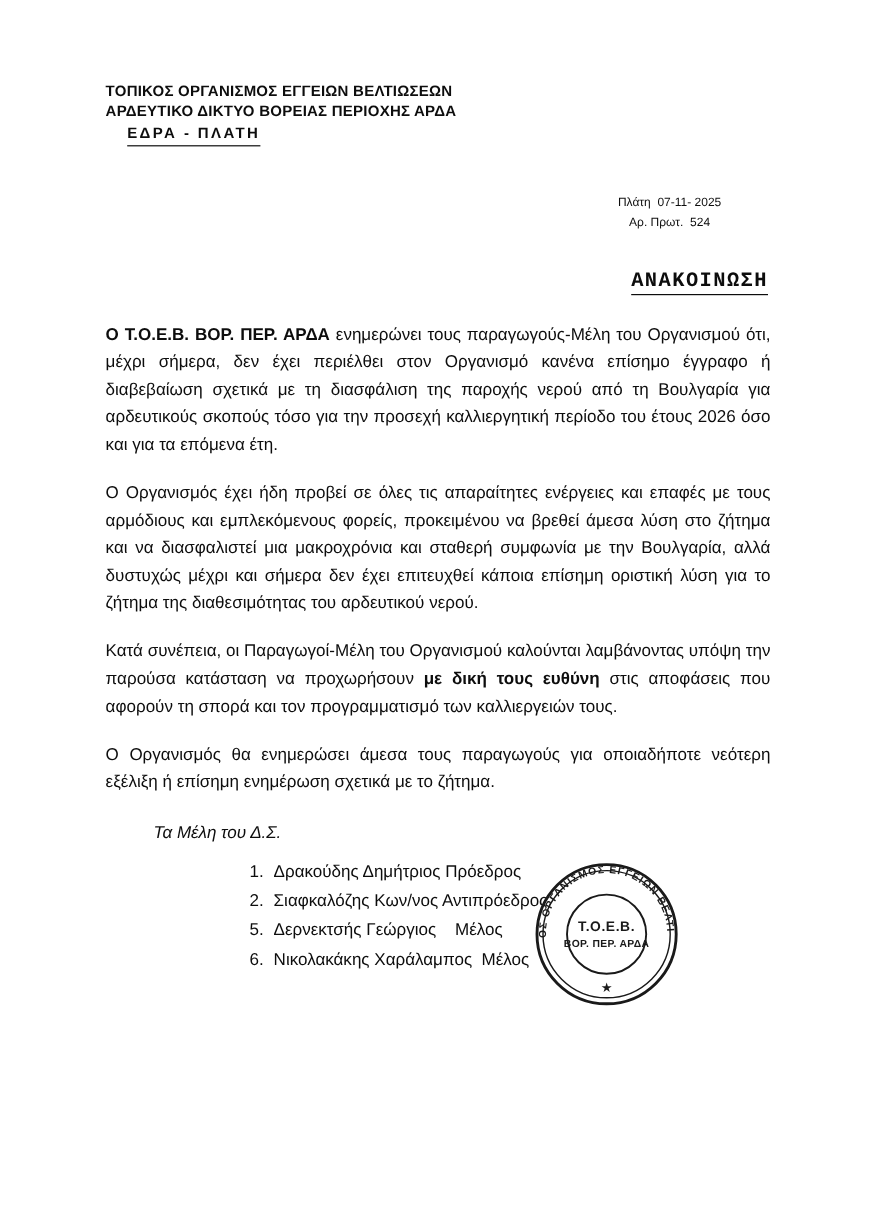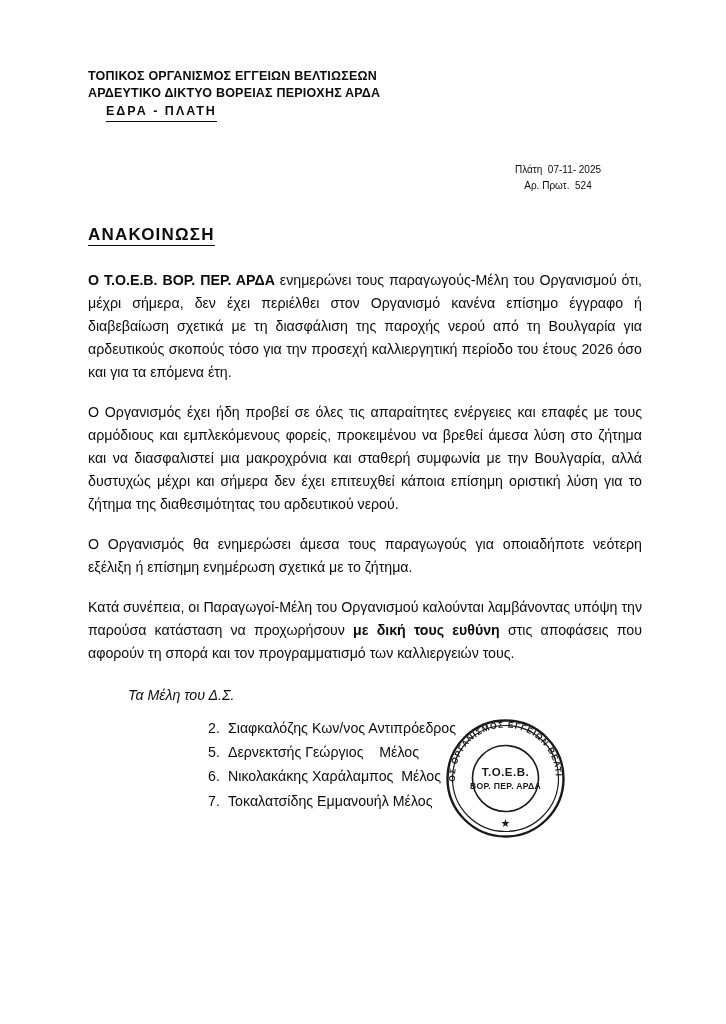--- a/index.html
+++ b/index.html
@@ -55,25 +55,26 @@
     padding-left: 392px;
   }
   .datebox .d1,
   .datebox .d2 {
     white-space: pre;
   }
 
   
   .doc-title {
     margin-top: 30px;
-    text-align: left;
+    text-align: right;
     font-size: 17px;
     font-weight: bold;
     letter-spacing: 1.2px;
     padding-right: 24px;
+    font-family: Liberation Mono, monospace;
   }
   .doc-title span {
     border-bottom: 1.4px solid #0d0d0d;
     padding-bottom: 1px;
   }
 
   
   .body {
     margin-top: 24px;
     padding-right: 22px;
@@ -146,33 +147,33 @@
   </div>
 
   <div class="body">
 
     <p class="para">
       <b>Ο Τ.Ο.Ε.Β. ΒΟΡ. ΠΕΡ. ΑΡΔΑ</b><span> ενημερώνει τους παραγωγούς-Μέλη του Οργανισμού  ότι, μέχρι σήμερα, δεν έχει περιέλθει στον Οργανισμό  κανένα επίσημο έγγραφο ή διαβεβαίωση σχετικά με τη διασφάλιση της παροχής νερού από τη Βουλγαρία για αρδευτικούς σκοπούς τόσο για την προσεχή καλλιεργητική περίοδο του έτους 2026 όσο και για τα επόμενα έτη.</span>
     </p>
 
     <p class="para">Ο Οργανισμός έχει ήδη προβεί σε όλες τις απαραίτητες ενέργειες και επαφές με τους αρμόδιους και εμπλεκόμενους φορείς, προκειμένου να βρεθεί άμεσα λύση στο ζήτημα και να διασφαλιστεί μια μακροχρόνια και σταθερή συμφωνία με την Βουλγαρία, αλλά δυστυχώς μέχρι και σήμερα δεν έχει επιτευχθεί κάποια επίσημη οριστική λύση για το ζήτημα της διαθεσιμότητας του αρδευτικού νερού.</p>
 
-    <p class="para">Ο Οργανισμός θα ενημερώσει άμεσα τους παραγωγούς για οποιαδήποτε νεότερη εξέλιξη ή επίσημη ενημέρωση σχετικά με το ζήτημα.</p>
-
     <p class="para">
       <span>Κατά συνέπεια, οι Παραγωγοί-Μέλη του Οργανισμού καλούνται λαμβάνοντας υπόψη την παρούσα κατάσταση να προχωρήσουν </span><b>με δική τους ευθύνη</b><span> στις αποφάσεις που αφορούν τη σπορά και τον προγραμματισμό των καλλιεργειών τους.</span>
     </p>
 
+    <p class="para">Ο Οργανισμός θα ενημερώσει άμεσα τους παραγωγούς για οποιαδήποτε νεότερη εξέλιξη ή επίσημη ενημέρωση σχετικά με το ζήτημα.</p>
+
     <div class="members-head">Τα Μέλη του Δ.Σ.</div>
 
     <ol class="members">
+      <li><span class="num">1.</span><span>Δρακούδης Δημήτριος Πρόεδρος</span></li>
       <li><span class="num">2.</span><span>Σιαφκαλόζης Κων/νος Αντιπρόεδρος</span></li>
       <li><span class="num">5.</span><span>Δερνεκτσής Γεώργιος    Μέλος</span></li>
       <li><span class="num">6.</span><span>Νικολακάκης Χαράλαμπος  Μέλος</span></li>
-      <li><span class="num">7.</span><span>Τοκαλατσίδης Εμμανουήλ Μέλος</span></li>
     </ol>
   </div>
 
   <div class="seal">
     <svg width="137" height="137" viewBox="0 0 137 137" xmlns="http://www.w3.org/2000/svg">
       <defs>
         <path id="sealArc" d="M 18,68 A 50,50 0 1 1 119,68" fill="none"></path>
       </defs>
       <circle cx="68.5" cy="68.5" r="58" fill="none" stroke="#1a1a1a" stroke-width="2.4"></circle>
       <circle cx="68.5" cy="68.5" r="53" fill="none" stroke="#1a1a1a" stroke-width="1.2"></circle>

